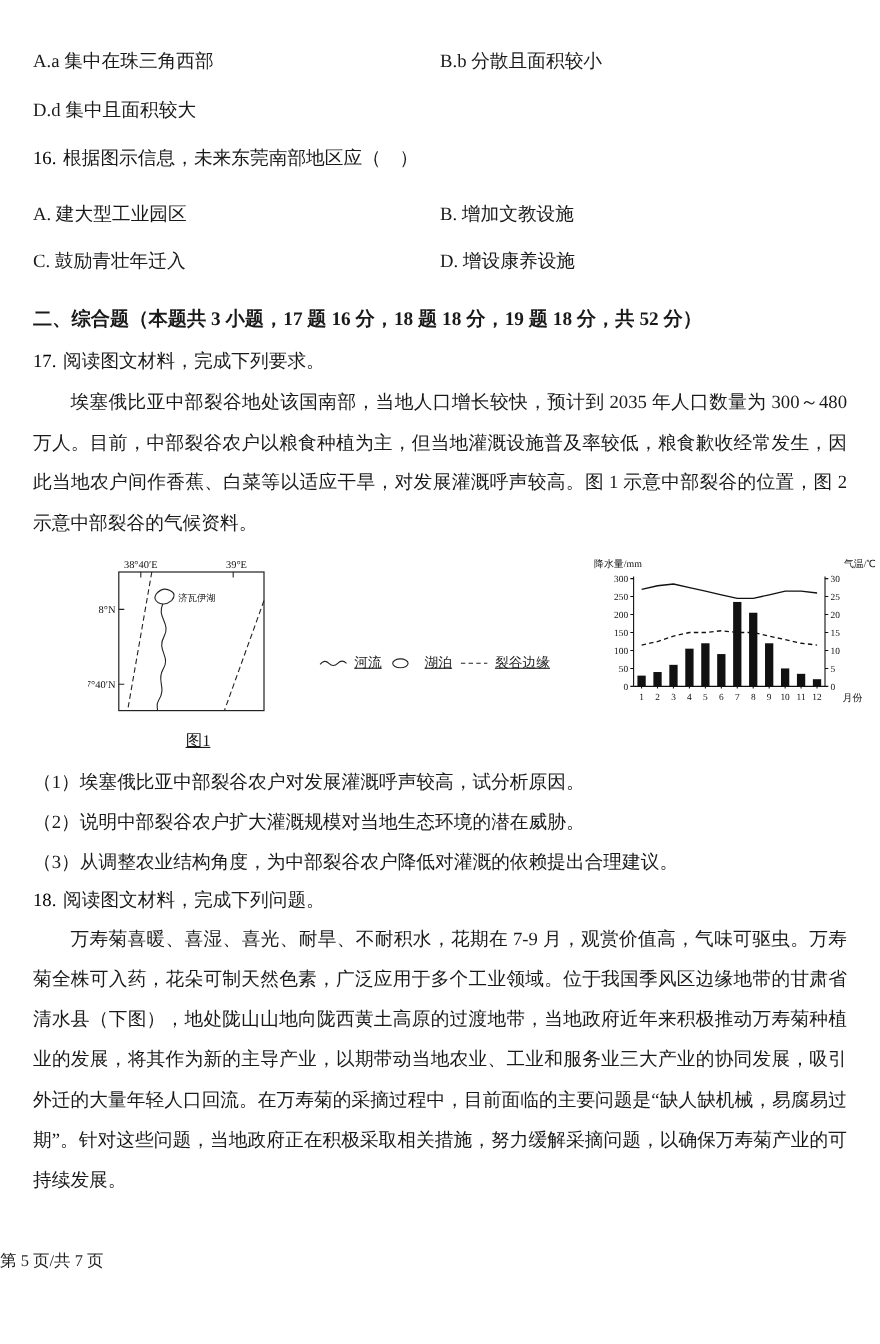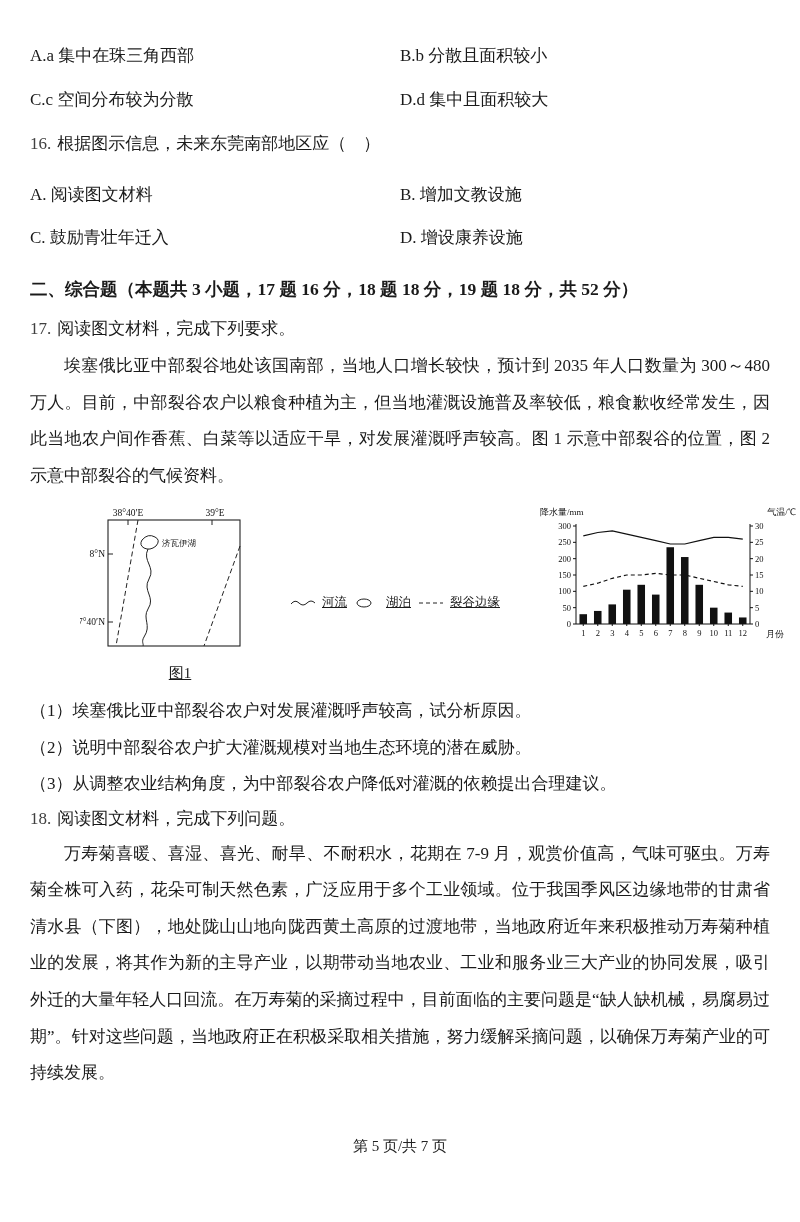--- a/index.html
+++ b/index.html
@@ -11,53 +11,52 @@
     margin:0 auto;
     background:#fff;
     color:#1a1a1a;
     font-family:"Liberation Serif", serif;
     font-size:17px;
     padding:44px 30px 0 30px;
     overflow:hidden;
   }
   .opts-grid { display:grid; grid-template-columns:370px 1fr; margin-bottom:21px; }
   .q16-stem { margin:12px 0 28px 0; }
-  .qnum { color:#404040; margin-right:6px; }
+  .qnum { color:#000000; margin-right:6px; }
   .section-title { font-weight:bold; font-size:17.5px; margin:28px 0 16px 0; }
   .stem { margin-bottom:8px; }
   .para { text-align:justify; text-indent:2em; line-height:2.15; }
   .figures { display:flex; align-items:flex-start; gap:38px; margin:10px 0 10px 50px;text-decoration:underline; }
   .fig-row { display:flex; align-items:center; gap:10px; }
   .caption { text-align:center; font-size:15px; margin-top:3px; }
   .map-legend, .chart-legend { display:flex; flex-direction:row; gap:7px; font-size:12.5px; align-self:center; margin-top:18px; }
   .leg-row { display:flex; align-items:center; gap:6px; white-space:nowrap; }
   .subq { line-height:2.15; }
   .q18-stem { margin-top:4px; margin-bottom:6px; }
-  .footer { position:absolute; left:0; bottom:66px; width:100%; text-align:center; font-size:15px; color:#222; }
+  .footer { position:absolute; left:0; bottom:66px; width:100%; text-align:left; font-size:15px; color:#222; }
   svg text { fill:#111; font-family:"Liberation Serif", serif; }
 </style>
 </head>
 <body>
 
 <div class="page">
 
   <div class="opts-grid">
     <span>A.a 集中在珠三角西部</span>
     <span>B.b 分散且面积较小</span>
   </div>
   <div class="opts-grid">
-    <span>C.c 空间分布较为分散</span>
     <span>D.d 集中且面积较大</span>
   </div>
 
   <div class="q16-stem">
     <span class="qnum">16.</span><span>根据图示信息，未来东莞南部地区应（　）</span>
   </div>
   <div class="opts-grid" style="margin-bottom:20px;">
-    <span>A. 阅读图文材料</span>
+    <span>A. 建大型工业园区</span>
     <span>B. 增加文教设施</span>
   </div>
   <div class="opts-grid" style="margin-bottom:0;">
     <span>C. 鼓励青壮年迁入</span>
     <span>D. 增设康养设施</span>
   </div>
 
   <div class="section-title">二、综合题（本题共 3 小题，17 题 16 分，18 题 18 分，19 题 18 分，共 52 分）</div>
 
   <div class="stem">

